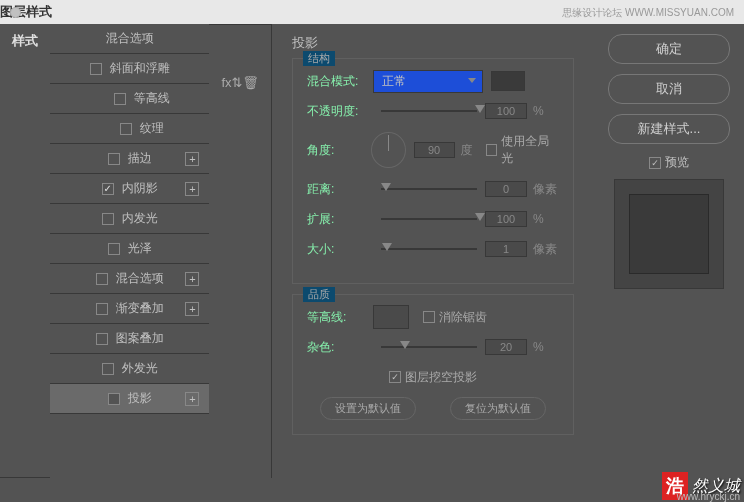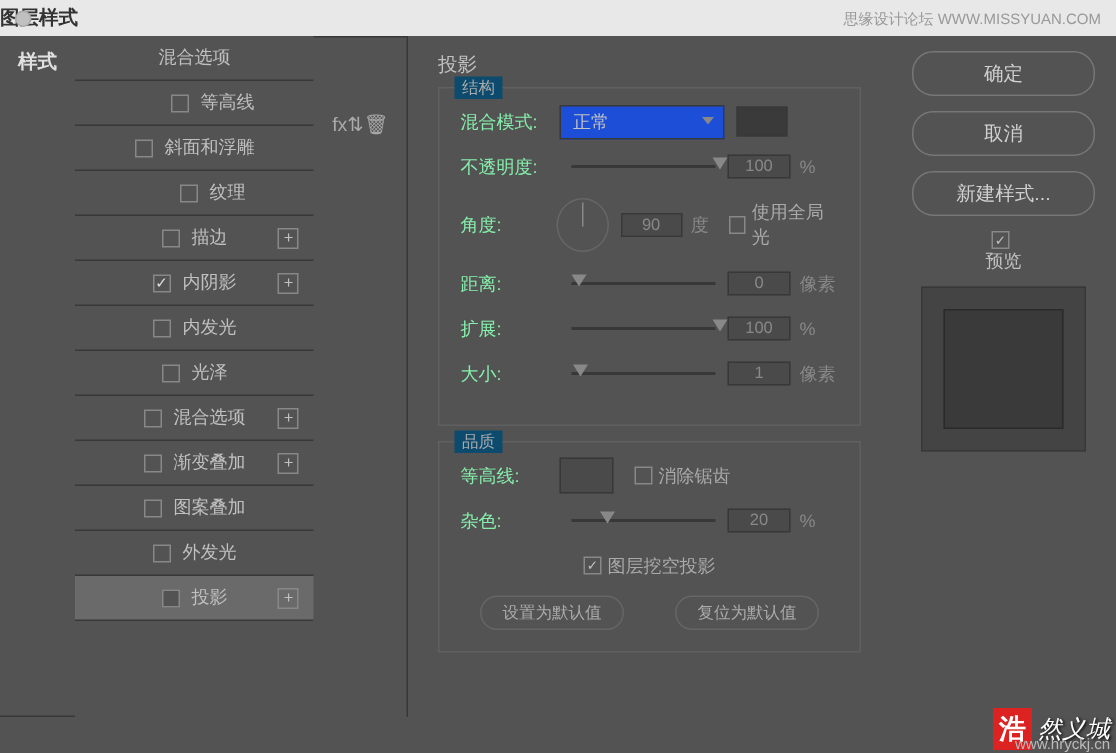--- a/index.html
+++ b/index.html
@@ -36,21 +36,21 @@
 .unit { margin-left: 6px; color: #888; width: 26px; }
 .angle-dial { width: 36px; height: 36px; border: 1px solid #666; border-radius: 50%; position: relative; }
 .angle-dial::after { content: ""; position: absolute; width: 1px; height: 16px; background: #888; left: 50%; top: 2px; transform-origin: bottom; }
 .inline-chk { width: 12px; height: 12px; border: 1px solid #888; margin-right: 4px; display: inline-flex; align-items: center; justify-content: center; }
 .inline-chk.checked::after { content: "✓"; color: #c0c0c0; font-size: 9px; }
 .contour-swatch { width: 36px; height: 24px; background: #4a4a4a; border: 1px solid #383838; position: relative; }
 .btn-row { display: flex; gap: 34px; justify-content: center; margin-top: 4px; }
 .small-btn { border: 1px solid #666; border-radius: 12px; padding: 3px 14px; color: #aaa; font-size: 11px; cursor: pointer; }
 .right-panel { width: 150px; padding: 10px 14px; }
 .right-btn { border: 1px solid #777; border-radius: 14px; padding: 5px 0; text-align: center; color: #d0d0d0; font-size: 13px; margin-bottom: 10px; cursor: pointer; }
-.preview-row { display: flex; align-items: center; justify-content: center; margin: 8px 0; color: #c0c0c0; font-size: 12px; flex-direction: column; }
+.preview-row { display: flex; align-items: center; justify-content: center; margin: 8px 0; color: #c0c0c0; font-size: 12px; }
 .preview-box { width: 110px; height: 110px; background: #444; border: 1px solid #383838; margin: 6px auto; padding: 14px; }
 .preview-inner { width: 100%; height: 100%; background: #3a3a3a; border: 1px solid #2a2a2a; }
 .watermark-bottom { position: absolute; right: 4px; bottom: 2px; display: flex; align-items: center; gap: 4px; }
 .wm-badge { background: #d22; color: #fff; font-size: 18px; font-weight: bold; padding: 2px 4px; }
 .wm-text { color: #fff; font-size: 16px; font-style: italic; text-shadow: 1px 1px 2px #000; }
 .wm-url { position: absolute; right: 4px; bottom: 0; color: #bbb; font-size: 10px; }
 </style>
 </head>
 <body>
 
@@ -61,27 +61,27 @@
 <div class="watermark-top">思缘设计论坛 WWW.MISSYUAN.COM</div>
 
 <div class="main-container">
   <div class="left-panel">
     <div class="left-header">样式</div>
     <div class="style-list">
       <div class="style-item">
         <span>混合选项</span>
       </div>
       <div id="style-items">
+          <div class="style-item">
+            <span class="chk"></span>
+            <span>斜面和浮雕</span>
+          </div>
           <div class="style-item indent">
             <span class="chk"></span>
             <span>等高线</span>
-          </div>
-          <div class="style-item">
-            <span class="chk"></span>
-            <span>斜面和浮雕</span>
           </div>
           <div class="style-item indent">
             <span class="chk"></span>
             <span>纹理</span>
           </div>
           <div class="style-item">
             <span class="chk"></span>
             <span>描边</span>
             <span class="plus">+</span>
           </div>

